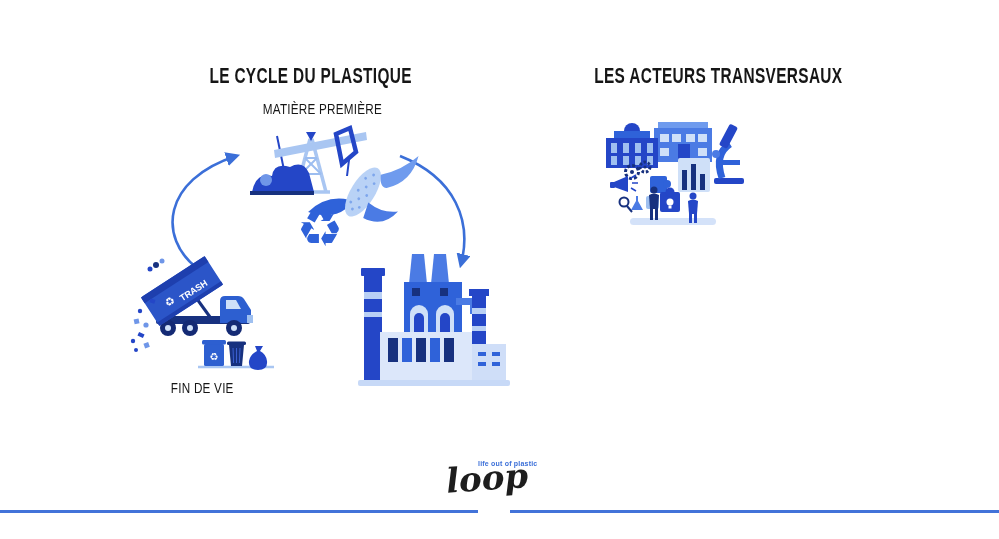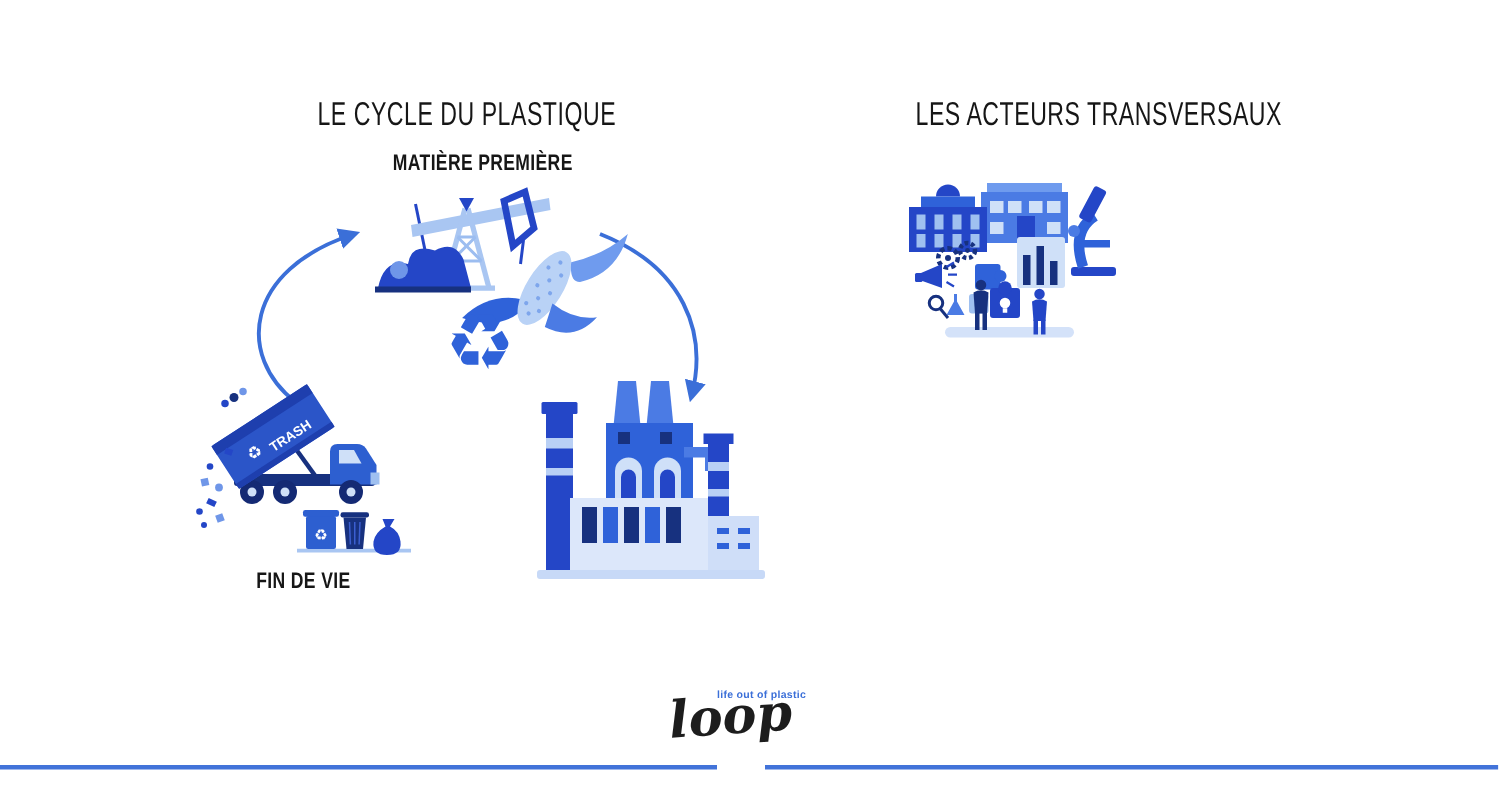--- a/index.html
+++ b/index.html
@@ -1,37 +1,37 @@
 <!DOCTYPE html>
 <html><head>
 <meta charset="utf-8">
 <style>
   html,body{margin:0;padding:0;background:#ffffff}
   .stage{position:relative;width:999px;height:539px;background:#ffffff;overflow:hidden;
          font-family:"Liberation Sans",sans-serif}
   .abs{position:absolute}
-  .ttl{font-weight:400;font-size:22px;color:#161616;text-align:center;white-space:nowrap;letter-spacing:.5px}
-  .lbl{font-weight:700;font-size:15px;color:#161616;text-align:center;white-space:nowrap;letter-spacing:.3px}
+  .ttl{font-weight:700;font-size:22px;color:#161616;text-align:center;white-space:nowrap;letter-spacing:.5px}
+  .lbl{font-weight:400;font-size:15px;color:#161616;text-align:center;white-space:nowrap;letter-spacing:.3px}
   .sqz{display:inline-block;transform:scaleX(.70);transform-origin:50% 50%}
   .sqz8{display:inline-block;transform:scaleX(.78);transform-origin:50% 50%}
   .logo{font-family:"DejaVu Serif",serif;font-style:italic;font-weight:700;font-size:34px;
         color:#1d1d1d;transform:rotate(-4deg);white-space:nowrap}
   .tag{font-size:7px;font-weight:700;color:#3b6fd8;letter-spacing:.2px;white-space:nowrap}
   .rule{position:absolute;top:510px;height:3px;background:#4273d9}
   svg{display:block}
 </style>
 </head>
 <body>
 
 <div class="stage">
 
   <div class="abs ttl" style="left:161px;top:63px;width:300px">
     <span class="sqz">LE CYCLE DU PLASTIQUE</span>
   </div>
-  <div class="abs ttl" style="left:558px;top:63px;width:300px">
+  <div class="abs ttl" style="left:541px;top:63px;width:300px">
     <span class="sqz">LES ACTEURS TRANSVERSAUX</span>
   </div>
 
   <div class="abs lbl" style="left:222px;top:100px;width:200px">
     <span class="sqz8">MATIÈRE PREMIÈRE</span>
   </div>
   <div class="abs lbl" style="left:122px;top:379px;width:160px">
     <span class="sqz8">FIN DE VIE</span>
   </div>
 

